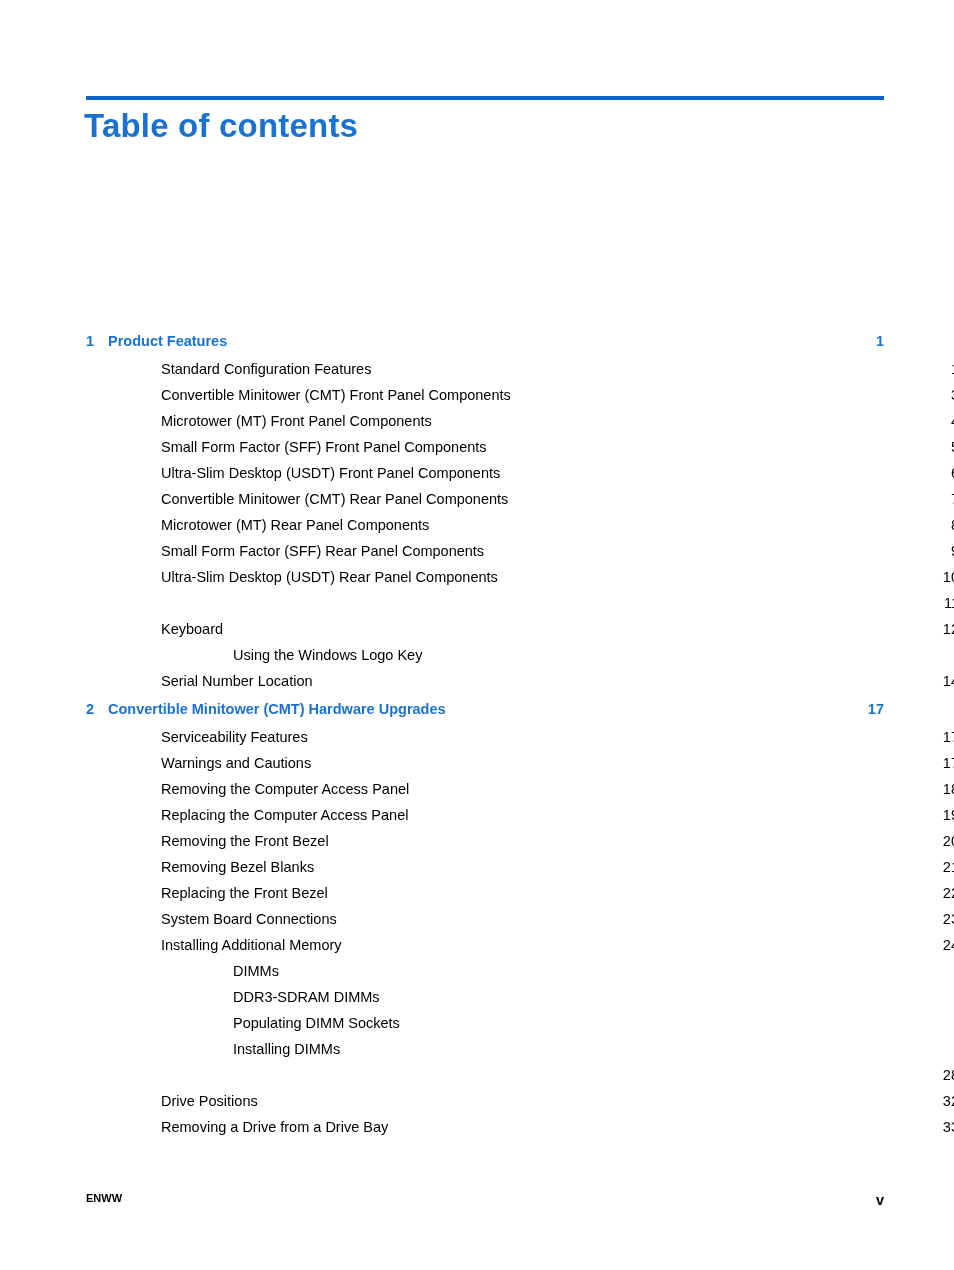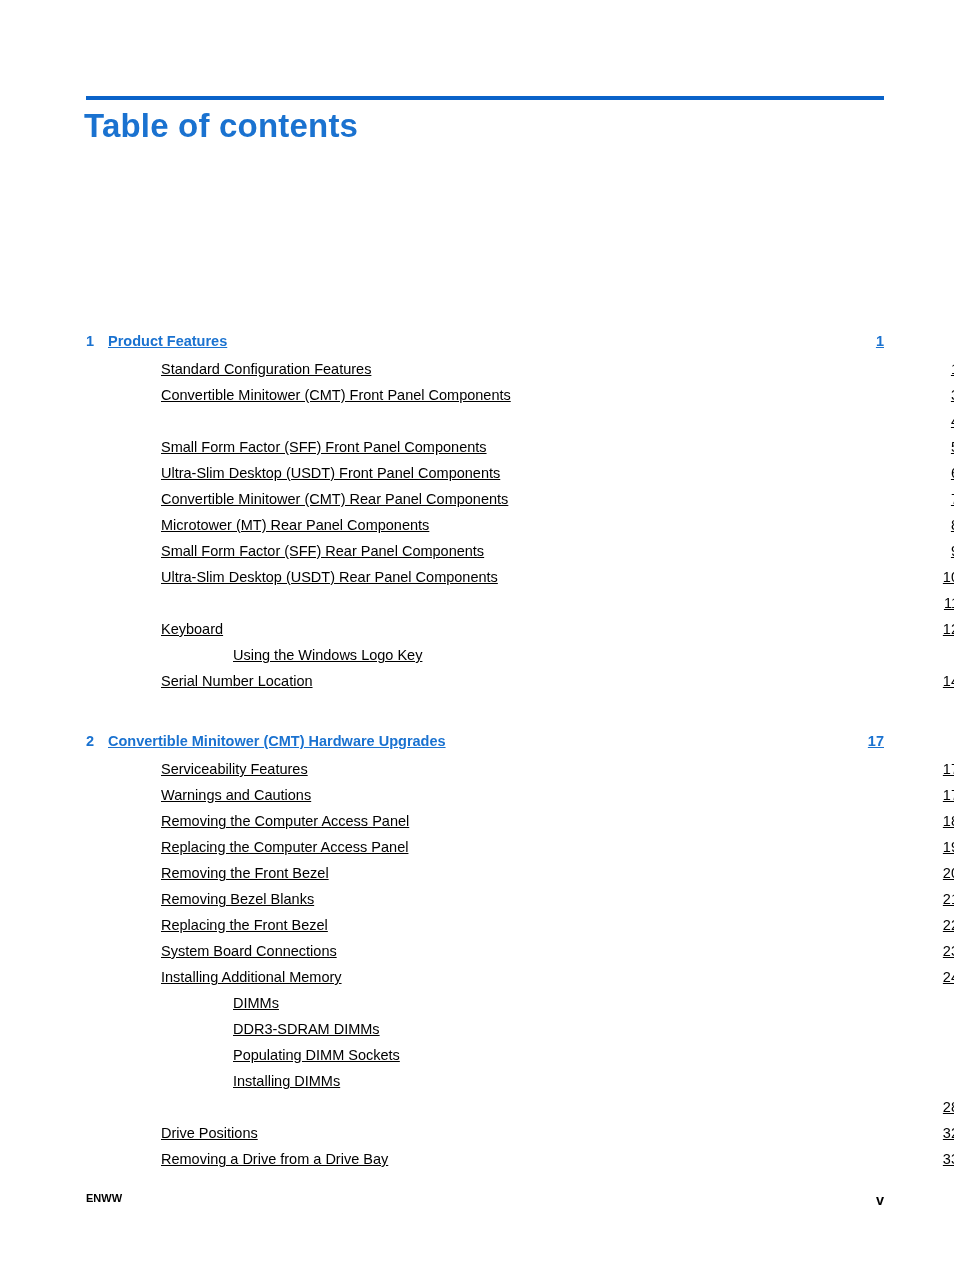--- a/index.html
+++ b/index.html
@@ -41,32 +41,30 @@
   .toc {
     position: absolute;
     left: 86px;
     top: 326px;
     width: 798px;
   }
   .chapter {
     margin-bottom: 0px;
   }
   .chapter.second {
-    margin-top: 32px;
   }
   
   .row {
     display: flex;
     align-items: center;
     width: 100%;
     font-size: 14.5px;
     line-height: 26px;
     color: #000000;
     white-space: nowrap;
-    text-decoration: underline;
   }
   .row .lbl {
     flex: 0 0 auto;
     padding-right: 4px;
   }
   .row .dots {
     flex: 1 1 auto;
     overflow: hidden;
     height: 1em;
     position: relative;
@@ -151,20 +149,21 @@
           <span class="lbl">Standard Configuration Features</span>
           <span class="dots"></span>
           <span class="pg">1</span>
         </div>
         <div class="row lvl1">
           <span class="lbl">Convertible Minitower (CMT) Front Panel Components</span>
           <span class="dots"></span>
           <span class="pg">3</span>
         </div>
         <div class="row lvl1">
+          <span class="lbl">Microtower (MT) Front Panel Components</span>
           <span class="dots"></span>
           <span class="pg">4</span>
         </div>
         <div class="row lvl1">
           <span class="lbl">Small Form Factor (SFF) Front Panel Components</span>
           <span class="dots"></span>
           <span class="pg">5</span>
         </div>
         <div class="row lvl1">
           <span class="lbl">Ultra-Slim Desktop (USDT) Front Panel Components</span>

